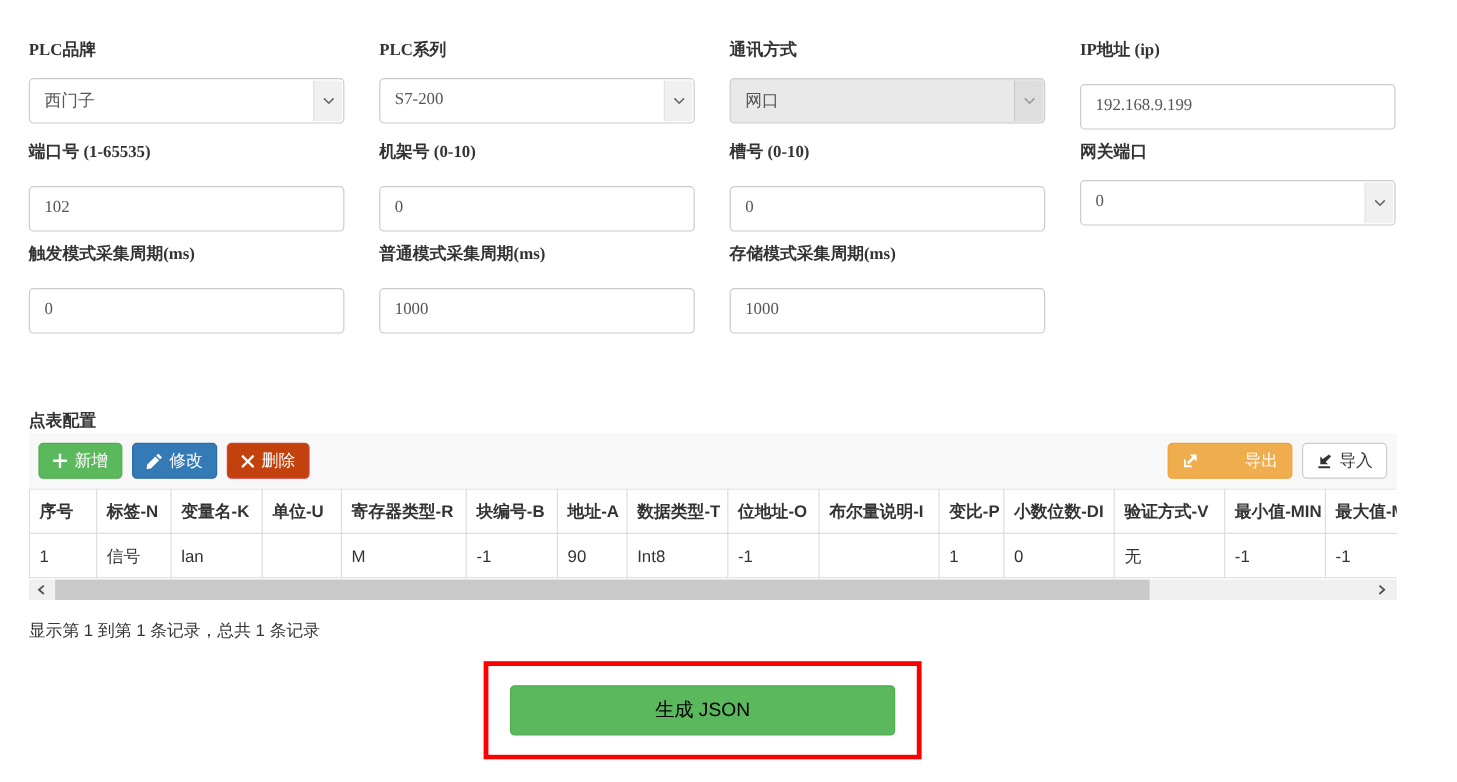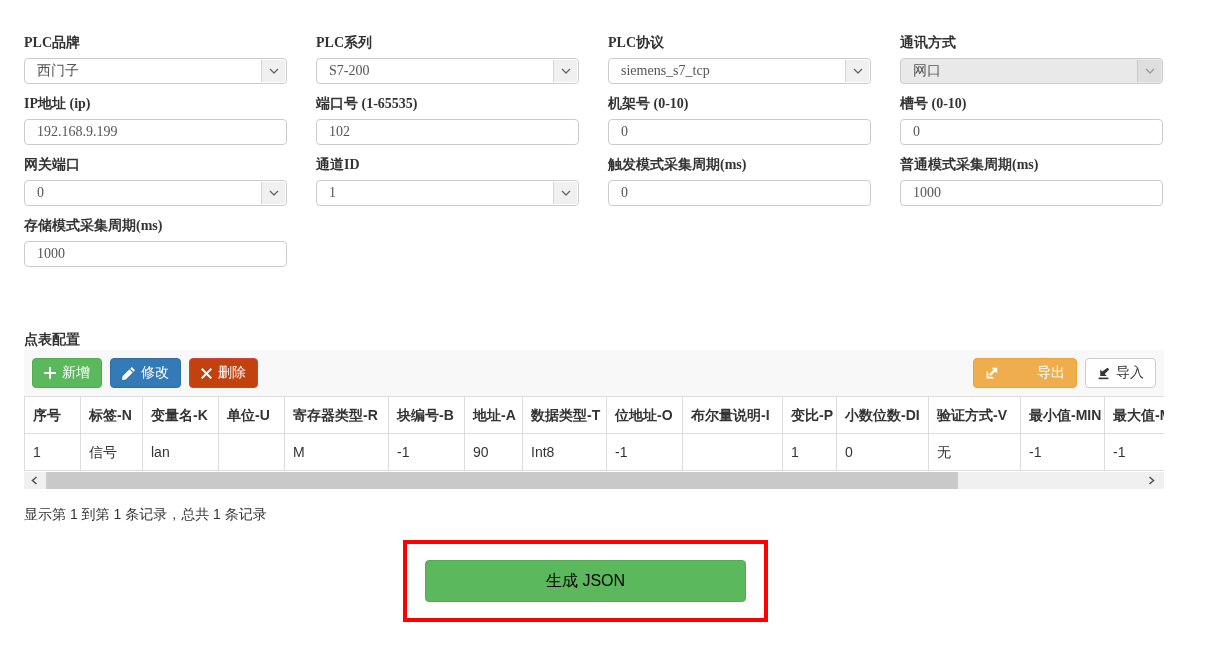--- a/index.html
+++ b/index.html
@@ -10,22 +10,22 @@
     font-size: 14px;
     color: #333;
   }
   .page { padding: 33px 0 0 24px; width: 1188px; }
 
   
   .form-grid { display: grid; grid-template-columns: repeat(4, 263px); column-gap: 29px; width: 1140px; font-family: Liberation Serif, serif; }
   .form-group { margin-bottom: 10px; }
   .form-group label { display: block; font-weight: bold; margin-bottom: 5px; line-height: 20px; color: #333; }
   .text-control, .select {
-    width: 100%; height: 26px; border: 1px solid #ccc; border-radius: 4px;
-    background: #fff; font-size: 14px; color: #555;
+    width: 100%; height: 38px; border: 1px solid #ccc; border-radius: 4px;
+    background: #fff; font-size: 14px; color: #555; margin-top: 12px;
   }
   .text-control { padding: 6px 12px; font-family: inherit; }
   .select { position: relative; display: flex; align-items: center; padding: 6px 30px 6px 12px; cursor: pointer; }
   .select-arrow {
     position: absolute; top: 1px; right: 1px; bottom: 1px; width: 24px;
     background: #f0f0f0; border-left: 1px solid #d5d5d5; border-radius: 0 3px 3px 0;
     display: flex; align-items: center; justify-content: center;
   }
   .select.disabled { background: #e9e9e9; cursor: default; }
   .select.disabled .select-arrow { background: #dedede; border-left-color: #c8c8c8; }
@@ -104,31 +104,20 @@
       <div class="select">
         <span>S7-200</span>
         <span class="select-arrow">
           <svg width="10" height="6" viewBox="0 0 10 6">
               <path d="M1 1l4 4 4-4" stroke="#666" stroke-width="1.3" fill="none"></path>
             </svg>
         </span>
       </div>
     </div>
 
-    <div class="form-group">
-      <label>PLC协议</label>
-      <div class="select">
-        <span>siemens_s7_tcp</span>
-        <span class="select-arrow">
-          <svg width="10" height="6" viewBox="0 0 10 6">
-              <path d="M1 1l4 4 4-4" stroke="#666" stroke-width="1.3" fill="none"></path>
-            </svg>
-        </span>
-      </div>
-    </div>
 
     <div class="form-group">
       <label>通讯方式</label>
       <div class="select disabled">
         <span>网口</span>
         <span class="select-arrow">
           <svg width="10" height="6" viewBox="0 0 10 6">
               <path d="M1 1l4 4 4-4" stroke="#999" stroke-width="1.3" fill="none"></path>
             </svg>
         </span>
@@ -160,31 +149,20 @@
       <div class="select">
         <span>0</span>
         <span class="select-arrow">
           <svg width="10" height="6" viewBox="0 0 10 6">
               <path d="M1 1l4 4 4-4" stroke="#666" stroke-width="1.3" fill="none"></path>
             </svg>
         </span>
       </div>
     </div>
 
-    <div class="form-group">
-      <label>通道ID</label>
-      <div class="select">
-        <span>1</span>
-        <span class="select-arrow">
-          <svg width="10" height="6" viewBox="0 0 10 6">
-              <path d="M1 1l4 4 4-4" stroke="#666" stroke-width="1.3" fill="none"></path>
-            </svg>
-        </span>
-      </div>
-    </div>
 
     <div class="form-group">
       <label>触发模式采集周期(ms)</label>
       <input class="text-control" value="0" style="">
     </div>
 
     <div class="form-group">
       <label>普通模式采集周期(ms)</label>
       <input class="text-control" value="1000" style="">
     </div>

